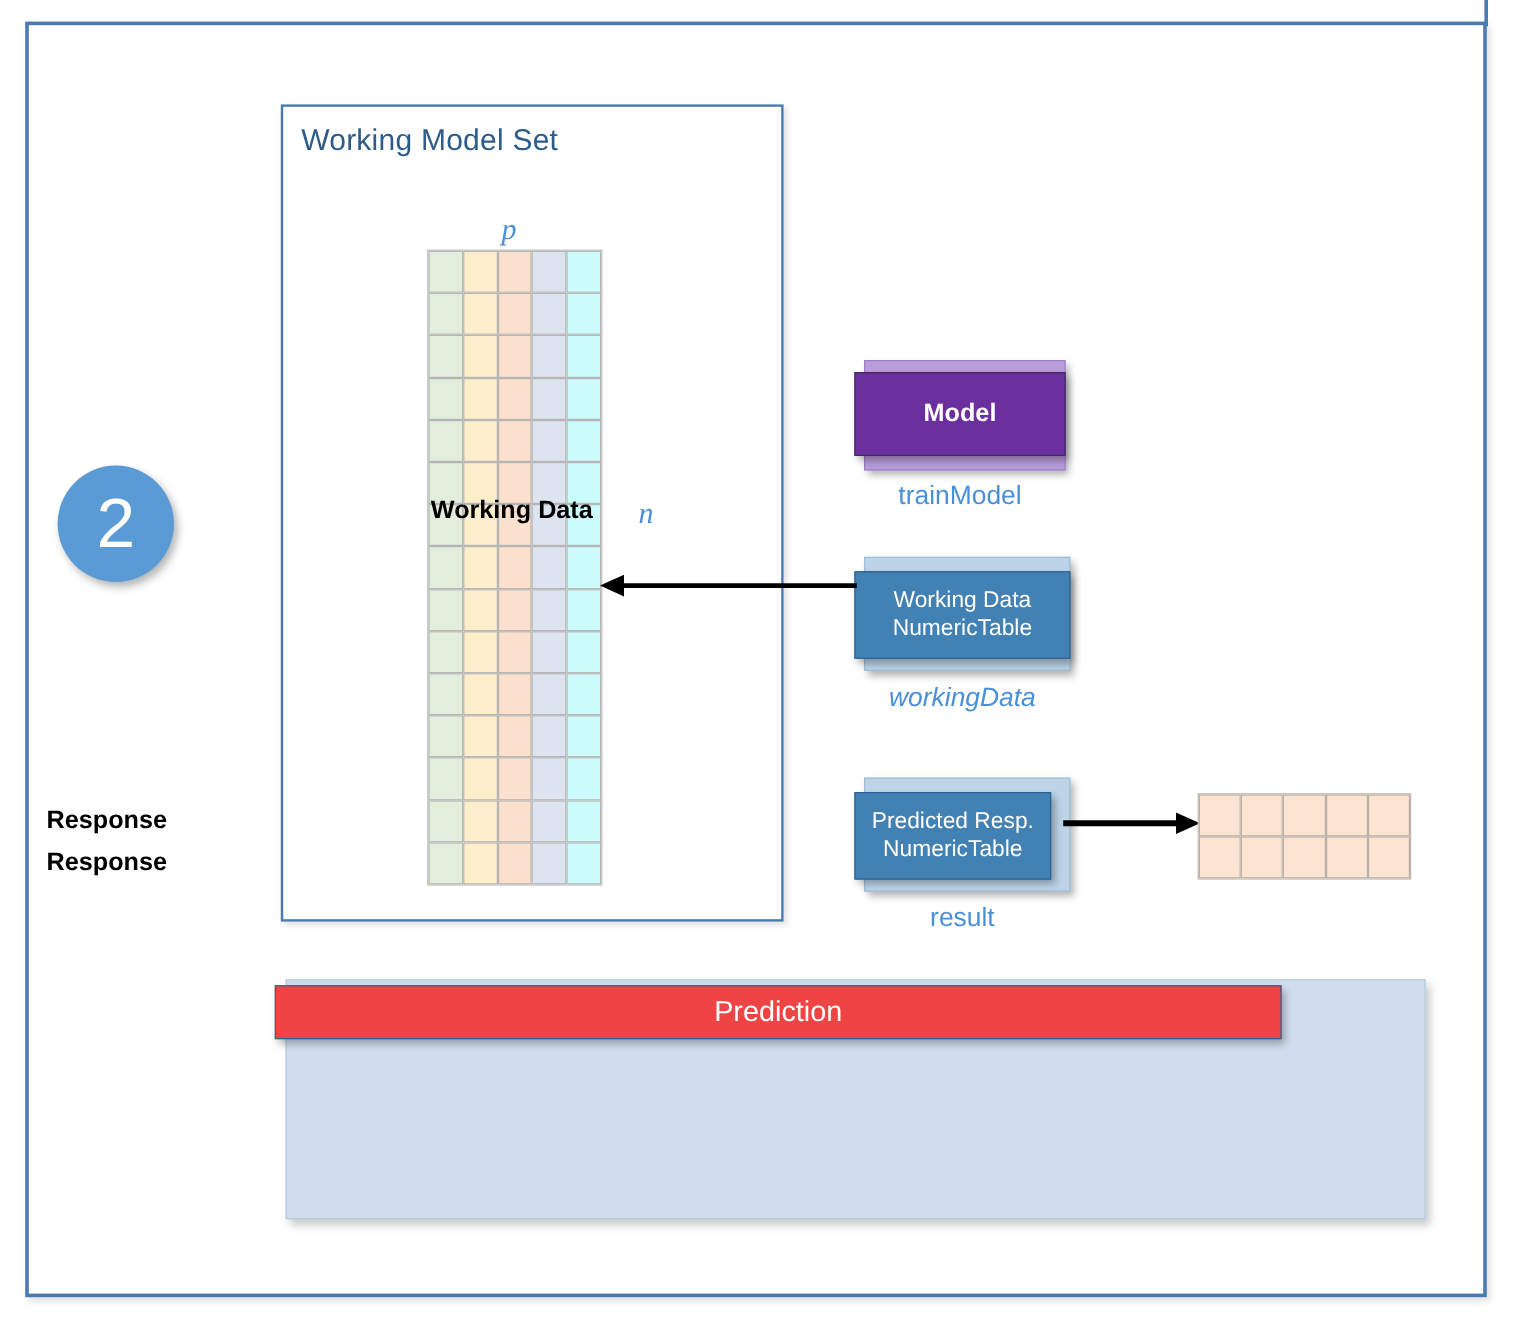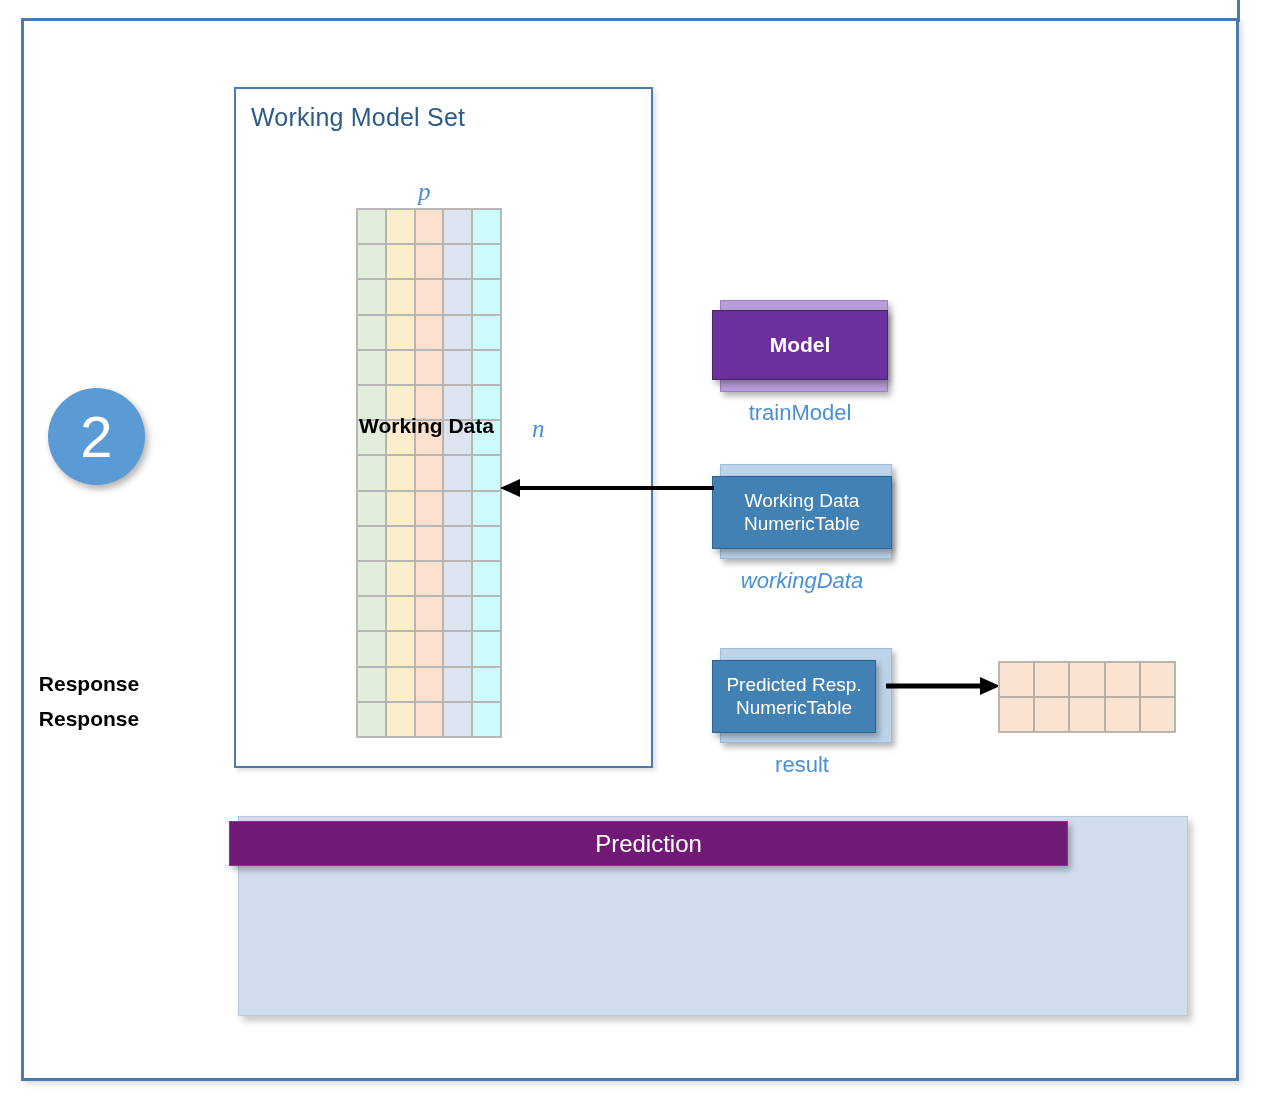--- a/index.html
+++ b/index.html
@@ -236,21 +236,21 @@
     border: 1px solid #b8cade;
     box-shadow: 4px 5px 7px rgba(0,0,0,0.22);
     box-sizing: border-box;
   }
   #pred-header {
     position: absolute;
     left: 229px;
     top: 821px;
     width: 839px;
     height: 45px;
-    background: #701a75;
+    background: #ef4444;
     border: 1px solid #2e6290;
     box-sizing: border-box;
     display: flex;
     align-items: center;
     justify-content: center;
     color: #ffffff;
     font-size: 24px;
     box-shadow: 3px 4px 6px rgba(0,0,0,0.28);
   }
   #pred-code {

